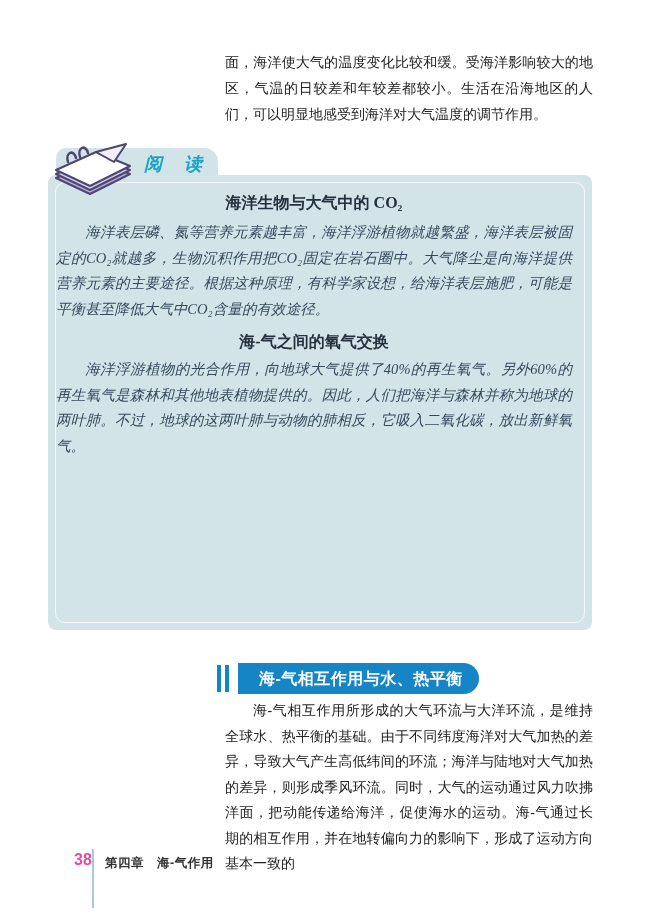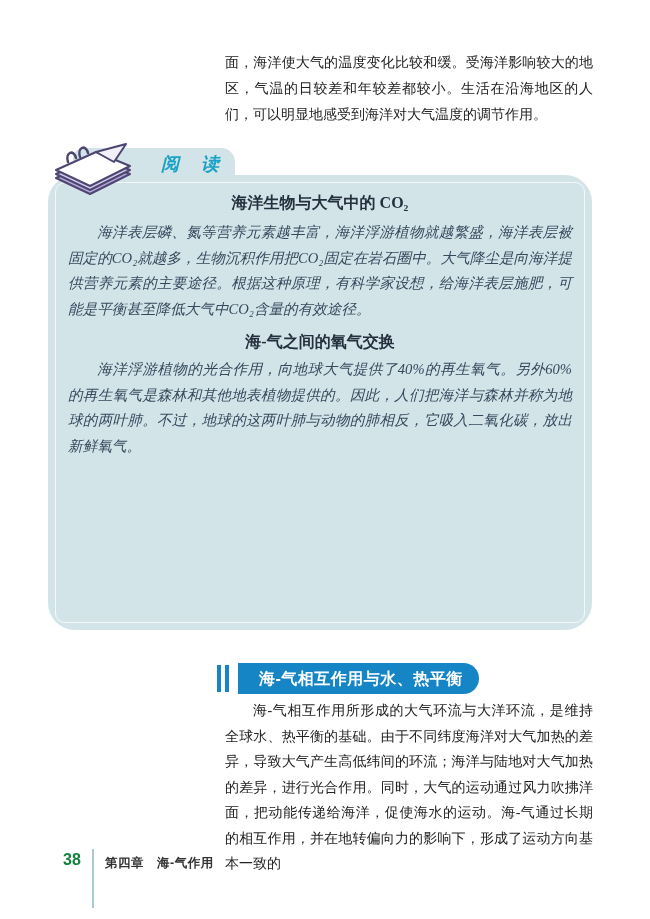--- a/index.html
+++ b/index.html
@@ -7,35 +7,35 @@
     position:relative;width:650px;height:919px;background:#ffffff;overflow:hidden;
     font-family:"Liberation Serif","DejaVu Serif",serif;color:#1c1c1c;
   }
   
   .intro{
     position:absolute;left:225px;top:50px;width:368px;margin:0;
     font-size:14px;line-height:26px;text-align:justify;color:#222;
   }
   
   .reading-tab{
-    position:absolute;left:73px;top:148px;width:162px;height:34px;
+    position:absolute;left:56px;top:148px;width:162px;height:34px;
     background:#d3e4e9;border-radius:10px 14px 0 0;
   }
   .tab-label{
     position:absolute;right:14px;top:4px;
     font-family:"Liberation Sans","DejaVu Sans",sans-serif;
     font-style:italic;font-weight:bold;font-size:18px;color:#1aa3c4;
     letter-spacing:2px;white-space:nowrap;
   }
   .notebook{position:absolute;left:46px;top:134px;width:94px;height:66px;z-index:3;}
   
   .reading-box{
     position:absolute;left:48px;top:175px;width:544px;height:455px;
-    background:#d3e4e9;border-radius:27px;box-sizing:border-box;
-    padding:14px 20px 0 20px;
+    background:#d3e4e9;border-radius:8px;box-sizing:border-box;
+    padding:14px 20px 0 8px;
   }
   .reading-box::before{
     content:"";position:absolute;inset:7px;border:1.5px solid rgba(255,255,255,.75);
     border-radius:10px;pointer-events:none;
   }
   .reading-title{
     margin:4px 0 6px 0;text-align:center;font-size:16px;font-weight:bold;color:#24303e;
   }
   .rp{
     margin:0;font-size:14.6px;line-height:25.5px;text-align:justify;
@@ -53,22 +53,22 @@
     font-weight:bold;font-size:16px;padding:0 16px 0 21px;border-radius:0 16px 16px 0;
     white-space:nowrap;letter-spacing:.5px;
   }
   
   .body-para{
     position:absolute;left:225px;top:698px;width:368px;margin:0;
     font-size:14px;line-height:25.5px;text-align:justify;text-indent:2em;color:#222;
   }
   
   .pagenum{
-    position:absolute;left:63px;top:851px;
-    font-family:"Liberation Sans","DejaVu Sans",sans-serif;font-weight:bold;font-size:16px;color:#15803d;
+    position:absolute;left:74px;top:851px;
+    font-family:"Liberation Sans","DejaVu Sans",sans-serif;font-weight:bold;font-size:16px;color:#ec4899;
   }
   .fdiv{position:absolute;left:92px;top:849px;width:2px;height:59px;background:#a9c9db;}
   .chapter{
     position:absolute;left:105px;top:855px;
     font-family:"Liberation Sans","DejaVu Sans",sans-serif;font-weight:bold;font-size:12.5px;color:#333;
     letter-spacing:.5px;
   }
 </style>
 </head>
 <body>
@@ -100,19 +100,19 @@
     <h4 class="reading-subtitle">海-气之间的氧气交换</h4>
     <p class="rp">海洋浮游植物的光合作用，向地球大气提供了40%的再生氧气。另外60%的再生氧气是森林和其他地表植物提供的。因此，人们把海洋与森林并称为地球的两叶肺。不过，地球的这两叶肺与动物的肺相反，它吸入二氧化碳，放出新鲜氧气。</p>
   </div>
 
   <div class="section-header">
     <span class="bar-small"></span>
     <span class="bar-small"></span>
     <span class="bar-main">海-气相互作用与水、热平衡</span>
   </div>
 
-  <p class="body-para">海-气相互作用所形成的大气环流与大洋环流，是维持全球水、热平衡的基础。由于不同纬度海洋对大气加热的差异，导致大气产生高低纬间的环流；海洋与陆地对大气加热的差异，进行光合作用。同时，大气的运动通过风力吹拂洋面，把动能传递给海洋，促使海水的运动。海-气通过长期的相互作用，并在地转偏向力的影响下，形成了运动方向基本一致的</p>
+  <p class="body-para">海-气相互作用所形成的大气环流与大洋环流，是维持全球水、热平衡的基础。由于不同纬度海洋对大气加热的差异，导致大气产生高低纬间的环流；海洋与陆地对大气加热的差异，则形成季风环流。同时，大气的运动通过风力吹拂洋面，把动能传递给海洋，促使海水的运动。海-气通过长期的相互作用，并在地转偏向力的影响下，形成了运动方向基本一致的</p>
 
   <span class="pagenum">38</span>
   <span class="fdiv"></span>
   <span class="chapter">第四章　海-气作用</span>
 
 </div>
 
 </body></html>

